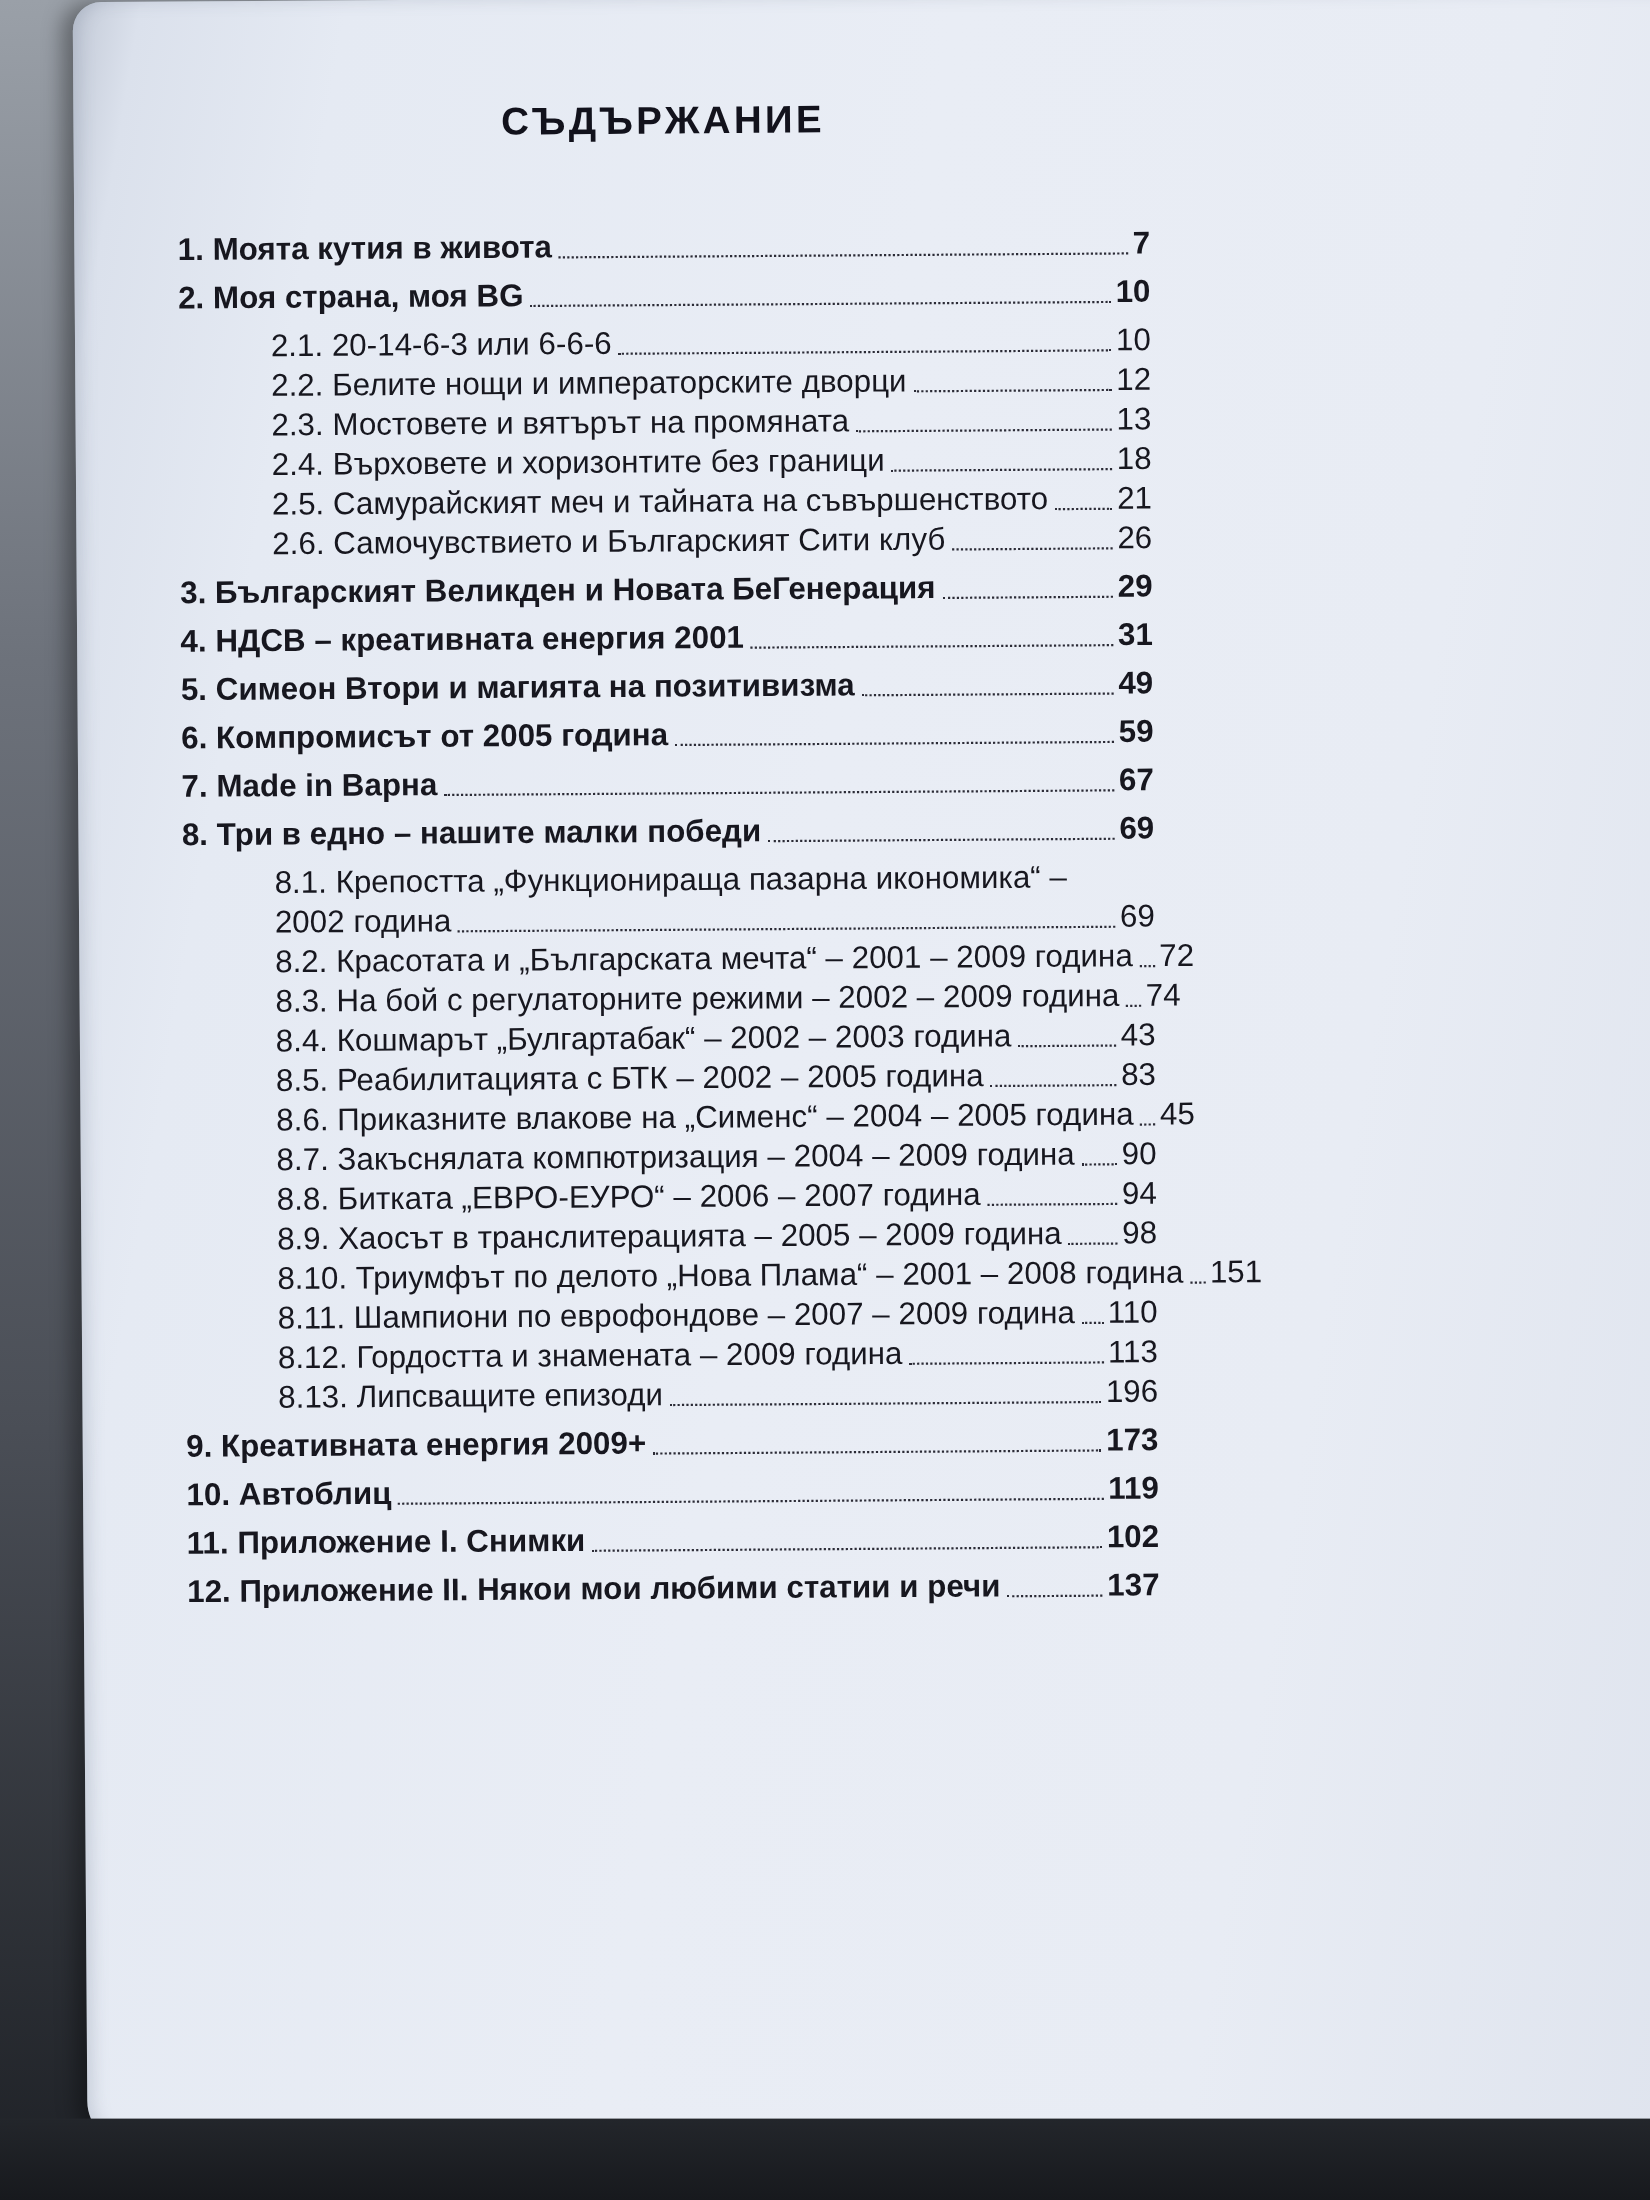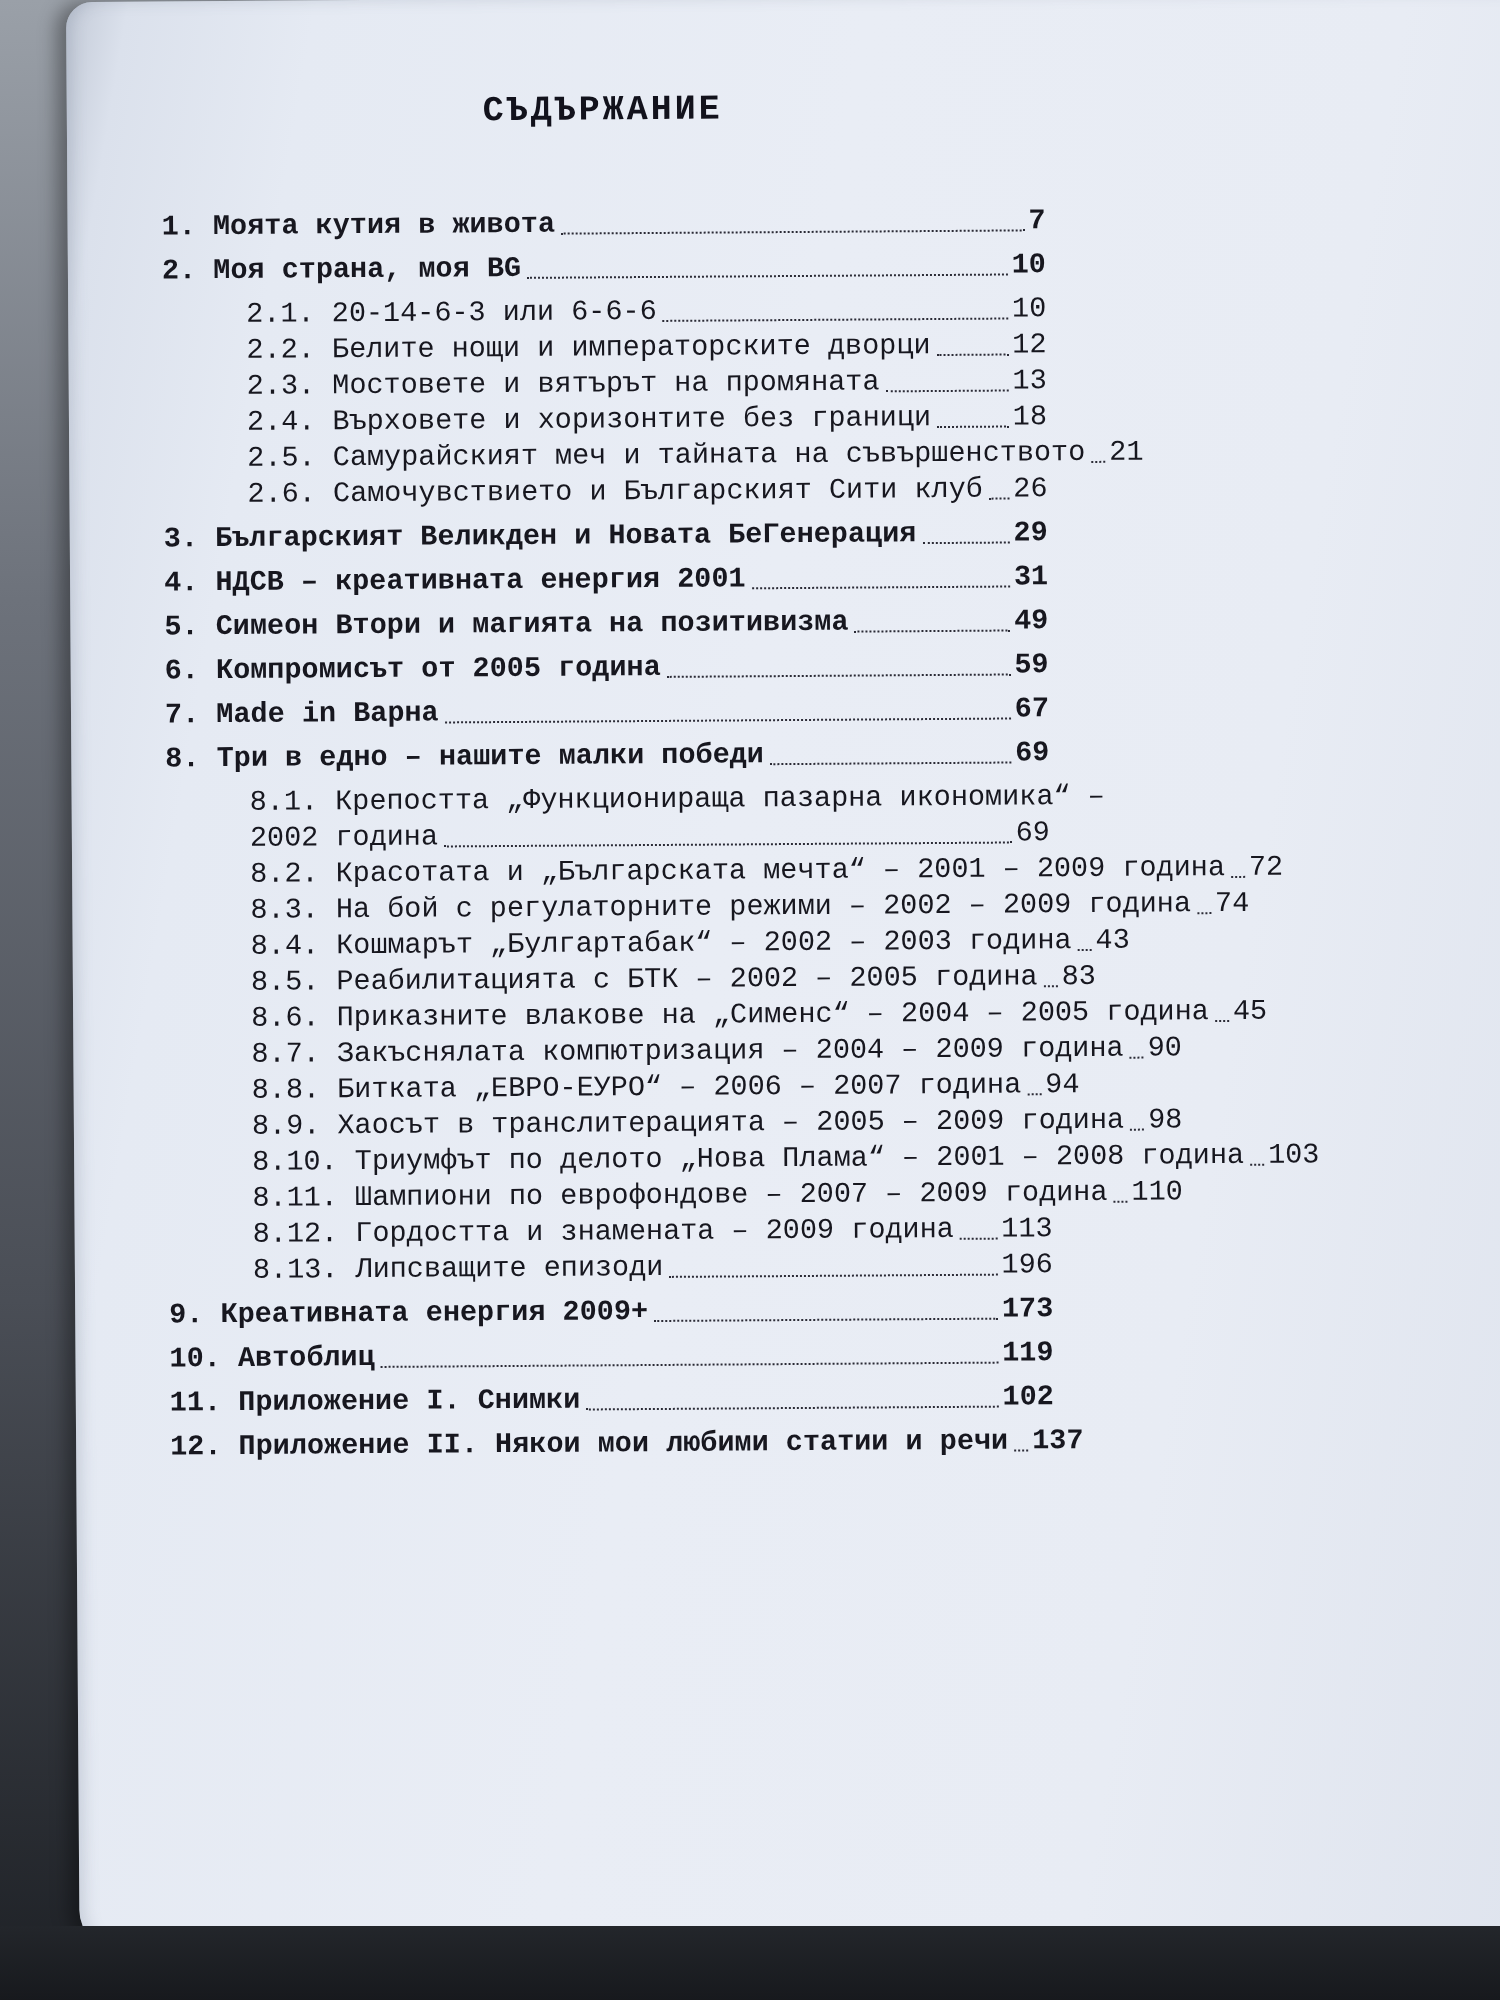--- a/index.html
+++ b/index.html
@@ -6,21 +6,21 @@
     margin: 0;
     padding: 0;
     background: #2e3136;
   }
   .photo {
     position: relative;
     width: 1500px;
     height: 2000px;
     overflow: hidden;
     background: linear-gradient(180deg, #9aa0a8 0%, #6d727b 30%, #4a4e56 65%, #1d2025 100%);
-    font-family: Liberation Mono, monospace;
+    font-family: Liberation Sans, sans-serif;
   }
   
   .bottom-shadow {
     position: absolute;
     left: 0; right: 0; bottom: 0;
     height: 74px;
     background: linear-gradient(180deg, #23262b 0%, #17191d 100%);
   }
   
   .page {
@@ -249,21 +249,21 @@
             <div class="line">
               <span>8.9. Хаосът в транслитерацията – 2005 – 2009 година</span>
               <span class="dots"></span>
               <span class="pageno">98</span>
             </div>
           </div>
           <div class="toc-entry level-2">
             <div class="line">
               <span>8.10. Триумфът по делото „Нова Плама“ – 2001 – 2008 година</span>
               <span class="dots"></span>
-              <span class="pageno">103</span>
+              <span class="pageno">151</span>
             </div>
           </div>
           <div class="toc-entry level-2">
             <div class="line">
               <span>8.11. Шампиони по еврофондове – 2007 – 2009 година</span>
               <span class="dots"></span>
               <span class="pageno">110</span>
             </div>
           </div>
           <div class="toc-entry level-2">

